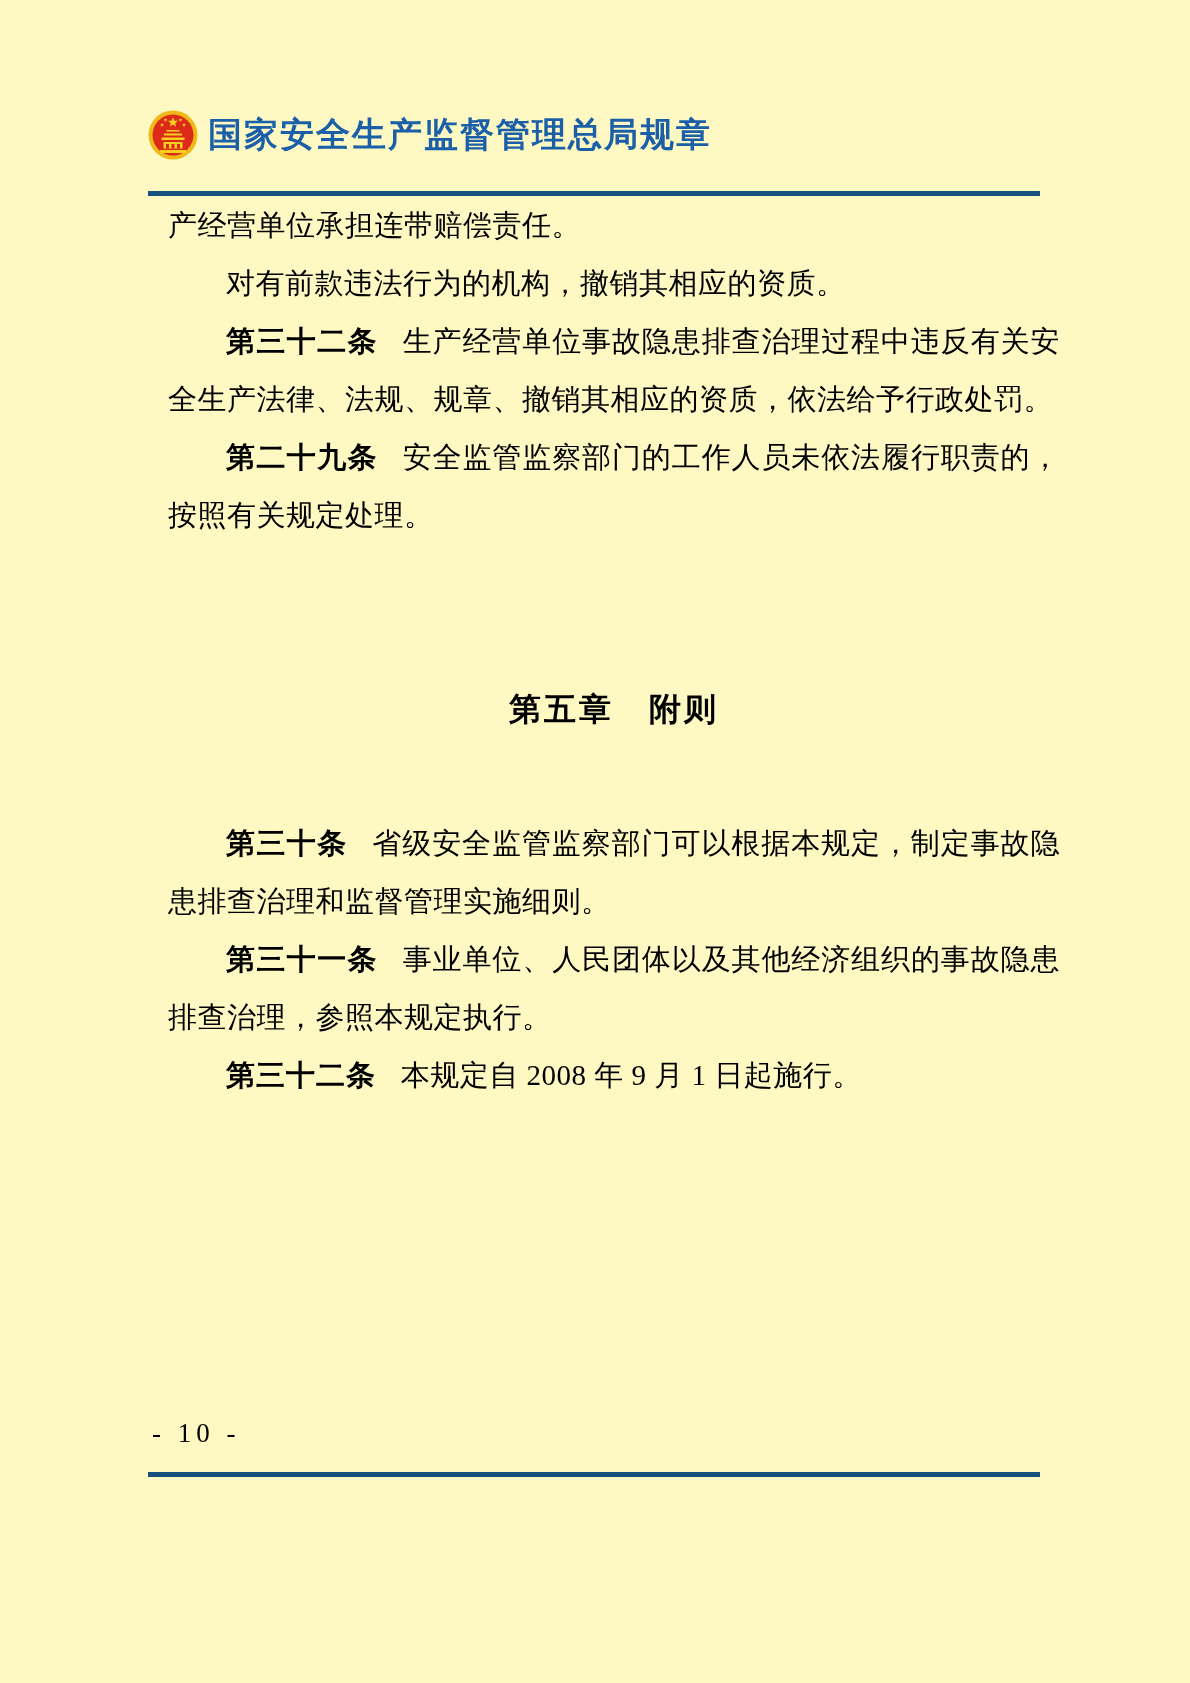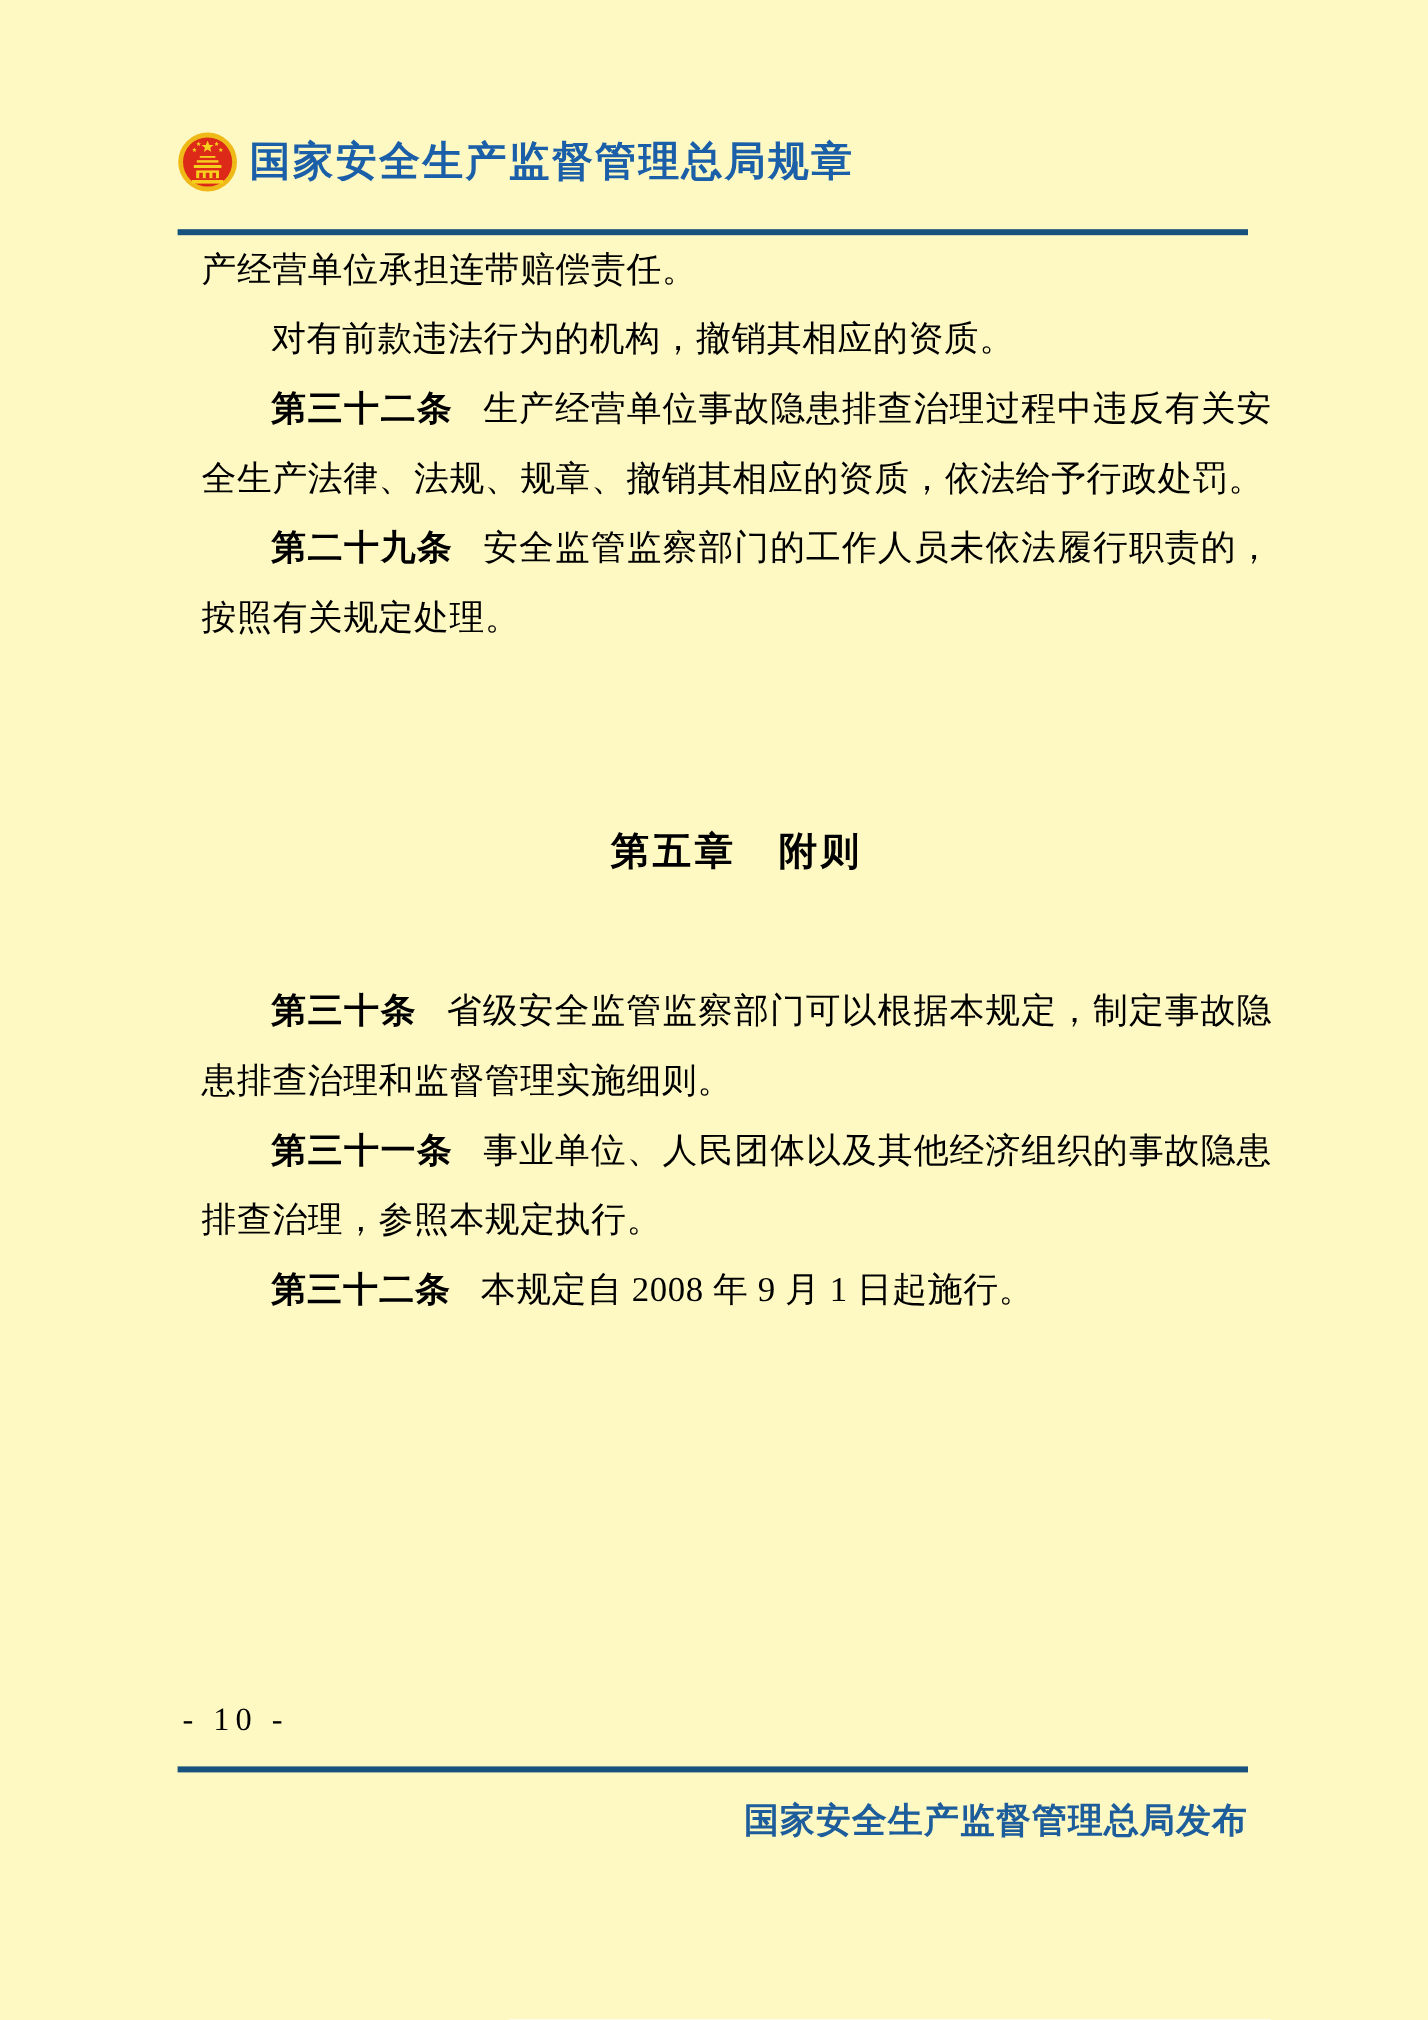--- a/index.html
+++ b/index.html
@@ -101,15 +101,14 @@
 
     <p class="indent"><b class="art-num">第三十一条</b><span>事业单位、人民团体以及其他经济组织的事故隐患排查治理，参照本规定执行。</span></p>
 
     <p class="indent"><b class="art-num">第三十二条</b><span>本规定自 2008 年 9 月 1 日起施行。</span></p>
   </main>
 
   <div class="page-number">- 10 -</div>
 
   <div class="rule footer-rule"></div>
 
-  <div class="publisher">国家安全生产监督管理总局发布</div>
 
 </div>
 
 </body></html>

